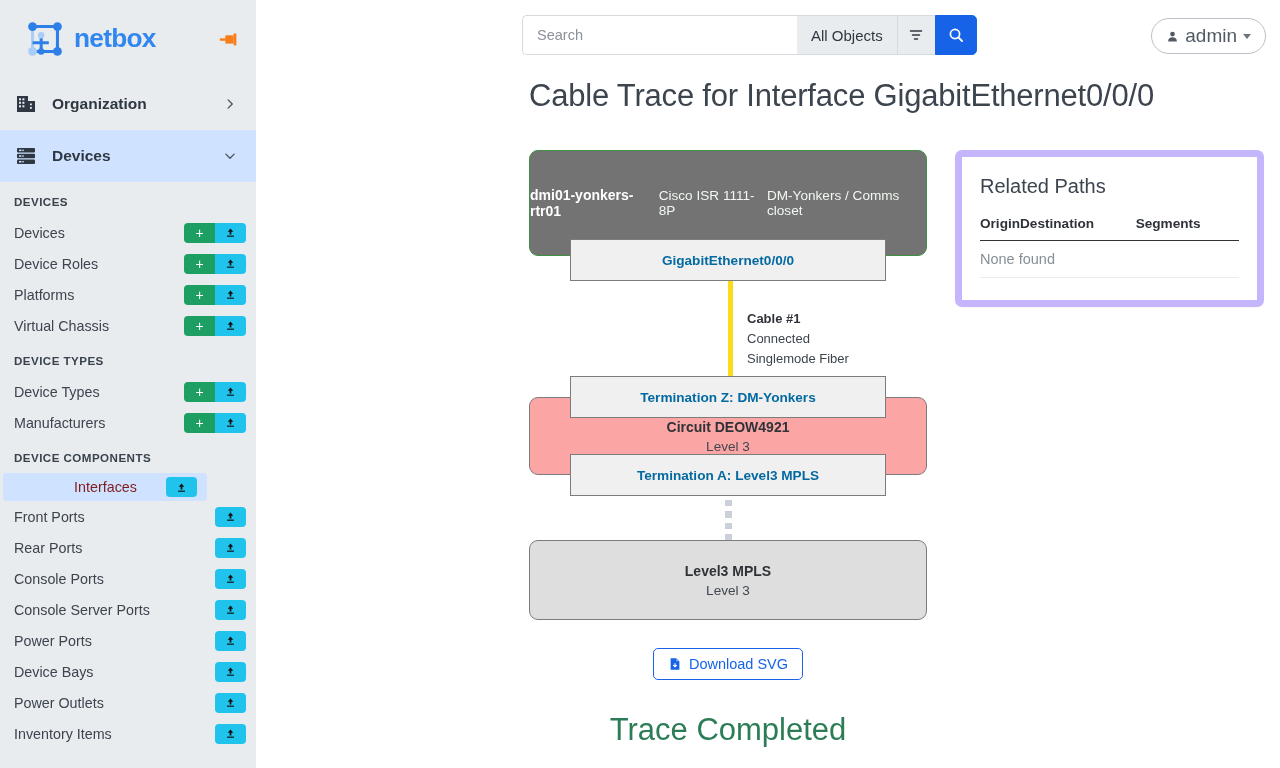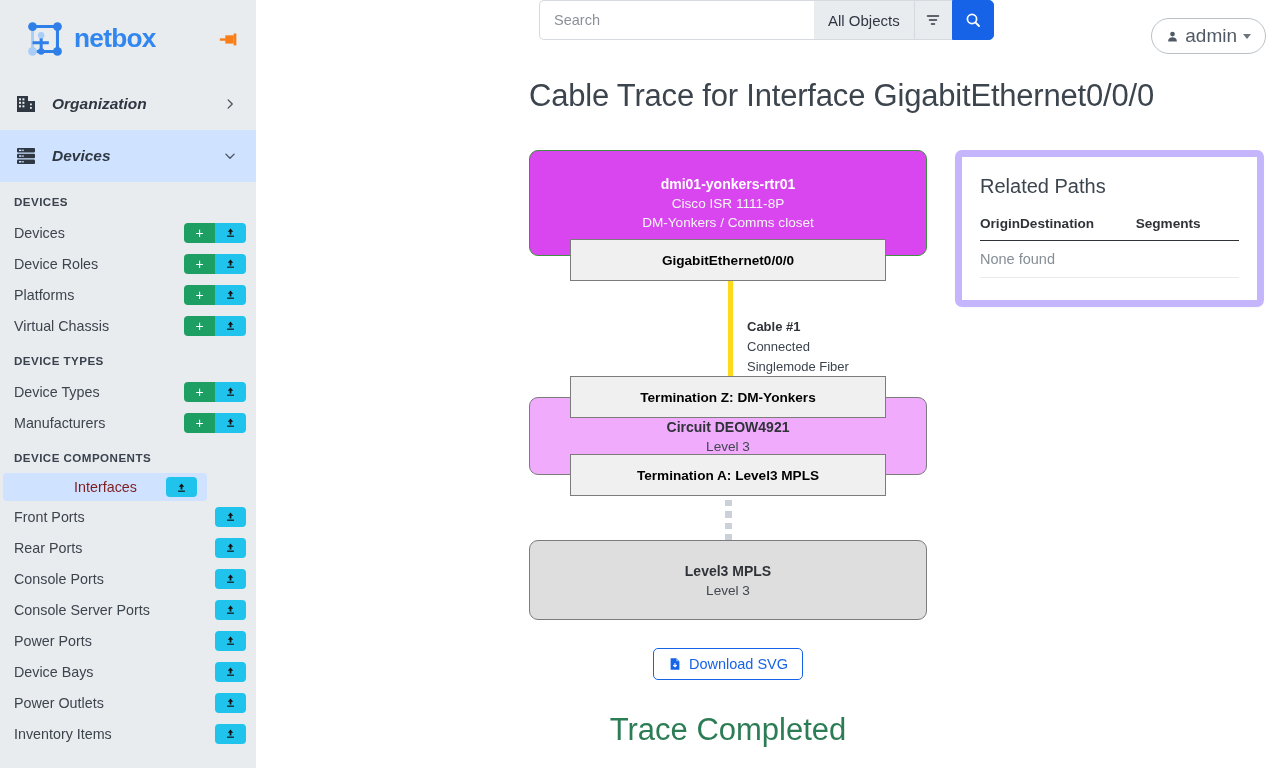--- a/index.html
+++ b/index.html
@@ -27,21 +27,20 @@
   .logo-mark { width: 46px; height: 46px; flex: none; }
   .logo-word { height: 30px; }
   .pin-icon { width: 22px; height: 22px; flex: none; }
 
   .nav-group {
     height: 52px;
     display: flex; align-items: center;
     padding: 0 20px 0 14px;
     gap: 14px;
     cursor: pointer;
-    font-style: italic;
   }
   .nav-group.active { background: #cfe2ff; }
   .nav-group .gicon { width: 24px; height: 24px; flex: none; display:block; }
   .nav-group .glabel {
     flex: 1; font-size: 15.5px; font-weight: bold; color: #2f3742;
   }
   .nav-group .chev { width: 12px; height: 12px; flex: none; color: #4a5460; }
 
   .sec-head {
     font-size: 11.6px; font-weight: bold; letter-spacing: .45px;
@@ -71,22 +70,22 @@
   .btn-add { background: #1d9e63; color: #fff; font-size: 14px; line-height: 1;
              border-radius: 4px 0 0 4px; }
   .btn-imp { background: #1fc3ec; color: #111; border-radius: 0 4px 4px 0; }
   .btn-imp.solo { border-radius: 4px; }
   .btn-sq svg { width: 11px; height: 11px; display: block; }
   .nav-item .btns { position: absolute; right: 10px; }
 
   
   .main { flex: 1; height: 768px; background: #fff; position: relative; }
   .topbar {
-    height: 70px; display: flex; 
-    padding: 0 21px;
+    height: 70px; display: flex; align-items: center;
+    padding: 0 4px;
   }
   .search-shell {
     display: flex; align-items: stretch;
     margin-left: 262px;
     height: 40px;
   }
   .search-input {
     width: 275px; height: 40px;
     border: 1px solid #d6dade; border-right: none;
     border-radius: 5px 0 0 5px;
@@ -131,55 +130,55 @@
   }
 
   .content { display: flex; padding: 36px 16px 0 273px; gap: 28px; }
 
   
   .trace-col { width: 398px; flex: none; position: relative; }
   .trace-stack { position: relative; width: 398px; }
 
   .node-device {
     width: 398px; height: 106px;
-    background: #d946ef; border: 1px solid #3d9140; border-radius: 9px;
-    display: flex; flex-direction: column; align-items: center;
+    background: #737373; border: 1px solid #3d9140; border-radius: 9px;
+    display: flex; flex-direction: row; align-items: center;
     justify-content: center; gap: 4px;
     position: relative; z-index: 1;
   }
   .node-device .n1 { font-size: 14px; font-weight: bold; color: #fff; }
   .node-device .n2, .node-device .n3 { font-size: 13.6px; color: #f2f7f2; }
 
   .term-box {
     width: 316px; height: 42px;
     background: #f0f0f0; border: 1px solid #7c7c7c; border-radius: 0;
     display: flex; align-items: center; justify-content: center;
-    font-size: 13.6px; font-weight: bold; color: #000000;
+    font-size: 13.6px; font-weight: bold; color: #0369a1;
     margin: -17px auto 0 auto; position: relative; z-index: 3;
   }
 
   .cable-seg {
     position: relative; height: 96px;
     display: flex; align-items: flex-start;
   }
   .cable-line {
     position: absolute; left: 199px; top: 0;
     width: 5px; height: 96px; background: #ffd91c;
   }
   .cable-info {
-    position: absolute; left: 218px; top: 38px;
+    position: absolute; left: 218px; top: 30px;
     display: flex; flex-direction: column; gap: 5px;
   }
   .cable-info .c1 { font-size: 13px; font-weight: bold; color: #2f3338; }
   .cable-info .c2, .cable-info .c3 { font-size: 13px; color: #3c444e; }
 
   .circuit-wrap { position: relative; margin-top: -1px; }
   .circuit-panel {
     width: 398px; height: 78px;
-    background: #f0abfc; border: 1px solid #7c7c7c; border-radius: 9px;
+    background: #fca5a5; border: 1px solid #7c7c7c; border-radius: 9px;
     display: flex; flex-direction: column; align-items: center;
     justify-content: center; gap: 4px;
     position: relative; z-index: 1;
   }
   .circuit-panel .p1 { font-size: 14px; font-weight: bold; color: #2f3338; }
   .circuit-panel .p2 { font-size: 13.6px; color: #41484f; }
   .term-top { margin: 0 auto -21px auto; position: relative; z-index: 3; }
   .term-bot { margin: -21px auto 0 auto; position: relative; z-index: 3; }
 
   .dotted-seg {

